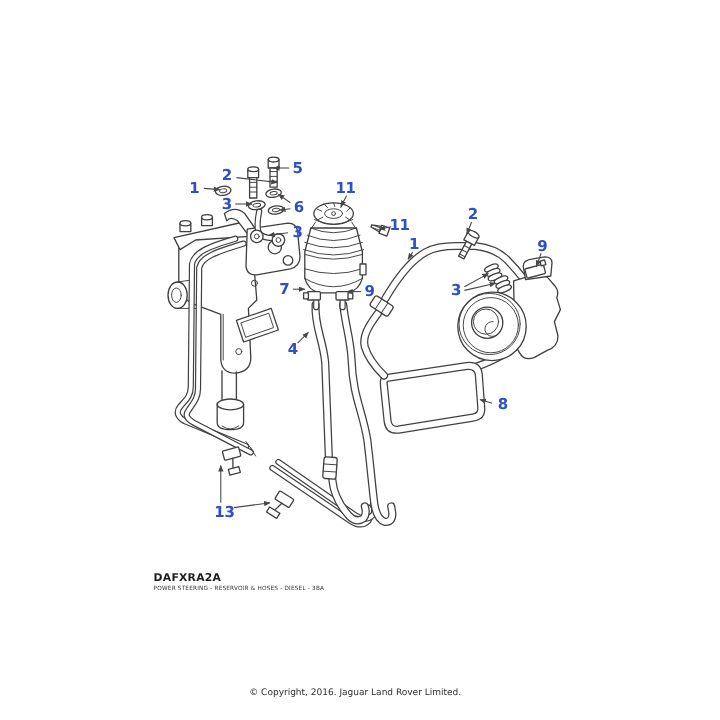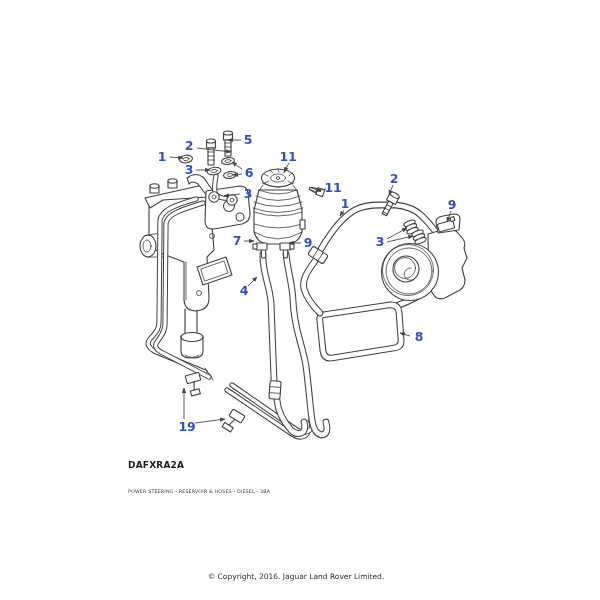--- a/index.html
+++ b/index.html
@@ -3,21 +3,21 @@
 <meta charset="utf-8">
 <style>
   html,body{margin:0;padding:0;background:#ffffff;}
   #stage{position:relative;width:600px;height:600px;background:#fff;overflow:hidden;
          font-family:"DejaVu Sans","Liberation Sans",sans-serif;}
   #art{position:absolute;left:0;top:0;}
   .callout{position:absolute;transform:translate(-50%,-50%);
            font-family:"DejaVu Sans","Liberation Sans",sans-serif;
            font-weight:700;font-size:12.5px;color:#2d4fc8;line-height:1;
            letter-spacing:-0.3px;cursor:pointer;user-select:none;}
-  #fig-code{position:absolute;left:128px;top:460px;font-size:9px;font-weight:700;
+  #fig-code{position:absolute;left:128px;top:477px;font-size:9px;font-weight:700;
             color:#1d1d1d;letter-spacing:0.2px;}
   #fig-desc{position:absolute;left:128px;top:489px;font-size:4.8px;font-weight:400;
             color:#3a3a3a;letter-spacing:0.15px;}
   #copyright{position:absolute;left:0;top:572px;width:592px;text-align:center;
              font-size:7.5px;color:#2e2e2e;}
   svg .ln{fill:none;stroke:#404040;stroke-width:1.1;stroke-linecap:round;stroke-linejoin:round;}
   svg .lnf{fill:#ffffff;stroke:#404040;stroke-width:1.1;stroke-linejoin:round;}
   svg .thin{fill:none;stroke:#404040;stroke-width:0.8;stroke-linecap:round;}
   svg .pd{fill:none;stroke:#404040;stroke-width:5.2;stroke-linecap:round;stroke-linejoin:round;}
   svg .pw{fill:none;stroke:#ffffff;stroke-width:3.2;stroke-linecap:round;stroke-linejoin:round;}
@@ -251,18 +251,18 @@
   <div class="callout" style="left:288px;top:157px">11</div>
   <div class="callout" style="left:333px;top:188px">11</div>
   <div class="callout" style="left:345px;top:204px">1</div>
   <div class="callout" style="left:394px;top:179px">2</div>
   <div class="callout" style="left:452px;top:205px">9</div>
   <div class="callout" style="left:380px;top:242px">3</div>
   <div class="callout" style="left:237px;top:241px">7</div>
   <div class="callout" style="left:308px;top:243px">9</div>
   <div class="callout" style="left:244px;top:291px">4</div>
   <div class="callout" style="left:419px;top:337px">8</div>
-  <div class="callout" style="left:187px;top:427px">19</div>
+  <div class="callout" style="left:187px;top:427px">13</div>
 
   <div id="fig-code">DAFXRA2A</div>
   <div id="fig-desc">POWER STEERING - RESERVOIR &amp; HOSES - DIESEL - 3BA</div>
   <div id="copyright">© Copyright, 2016. Jaguar Land Rover Limited.</div>
 </div>
 
 </body></html>

